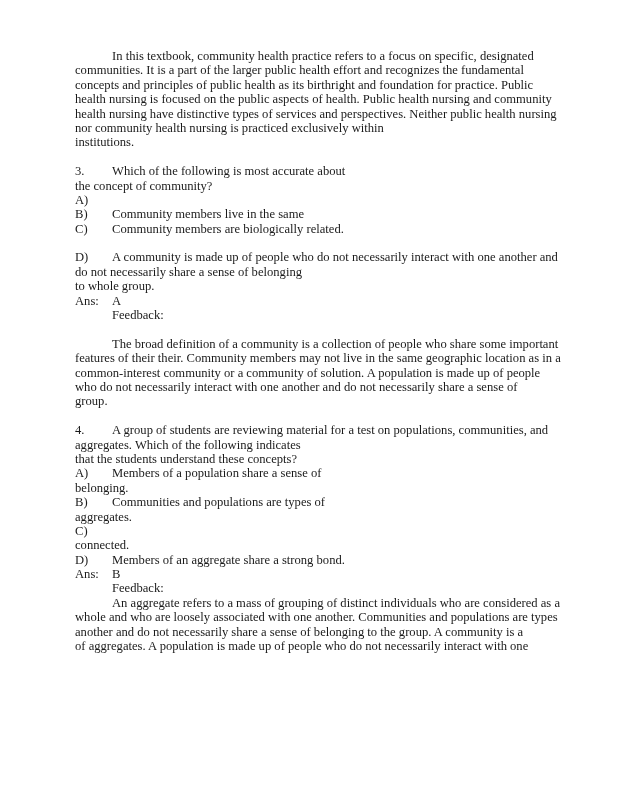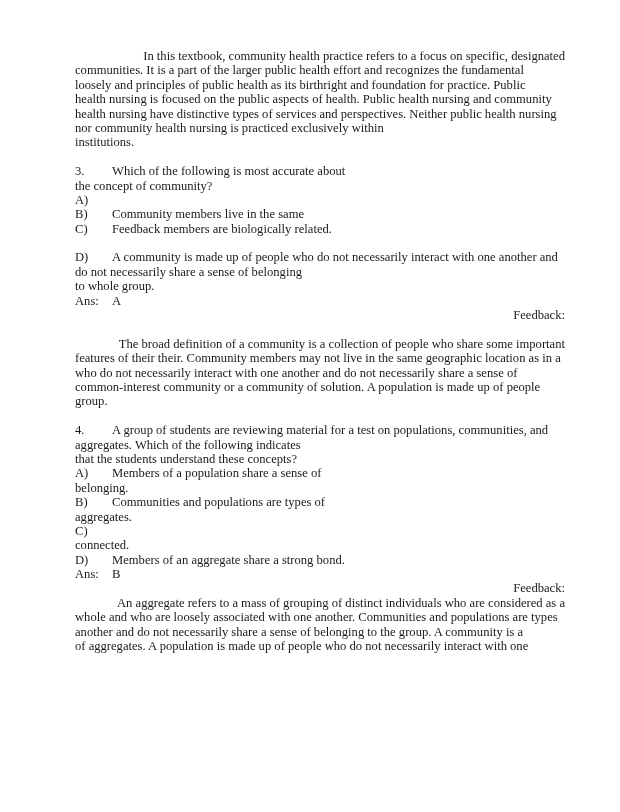--- a/index.html
+++ b/index.html
@@ -20,41 +20,41 @@
     .page {
       position: absolute;
       left: 75px;
       top: 49px;
       width: 490px;
     }
     .line {
       white-space: pre;
       height: 14.4px;
     }
-    .indent { padding-left: 37px; text-align: right; }
+    .indent { padding-left: 37px; }
     .row {
       display: flex;
       height: 14.4px;
       white-space: pre;
     }
     .lbl {
       width: 37px;
       flex: 0 0 37px;
     }
     .blank { height: 14.4px; }
   </style>
 </head>
 <body>
 
 <div class="page">
 
   <div>
     <div class="line indent">In this textbook, community health practice refers to a focus on specific, designated</div>
     <div class="line">communities. It is a part of the larger public health effort and recognizes the fundamental</div>
-    <div class="line">loosely and principles of public health as its birthright and foundation for practice. Public</div>
+    <div class="line">concepts and principles of public health as its birthright and foundation for practice. Public</div>
     <div class="line">health nursing is focused on the public aspects of health. Public health nursing and community</div>
     <div class="line">health nursing have distinctive types of services and perspectives. Neither public health nursing</div>
     <div class="line">nor community health nursing is practiced exclusively within</div>
     <div class="line">institutions.</div>
   </div>
 
   <div class="blank"></div>
 
   <div>
     <div class="row">
@@ -63,21 +63,21 @@
     </div>
     <div class="line">the concept of community?</div>
 
     <div>
       <div class="row"><span class="lbl">A)</span></div>
     </div>
     <div>
       <div class="row"><span class="lbl">B)</span><span>Community members live in the same</span></div>
     </div>
     <div>
-      <div class="row"><span class="lbl">C)</span><span>Feedback members are biologically related.</span></div>
+      <div class="row"><span class="lbl">C)</span><span>Community members are biologically related.</span></div>
     </div>
 
     <div class="blank"></div>
 
     <div>
       <div class="row"><span class="lbl">D)</span><span>A community is made up of people who do not necessarily interact with one another and</span></div>
       <div class="line">do not necessarily share a sense of belonging</div>
       <div class="line">to whole group.</div>
     </div>
 
@@ -85,22 +85,22 @@
       <span class="lbl">Ans:</span>
       <span>A</span>
     </div>
     <div class="line indent">Feedback:</div>
 
     <div class="blank"></div>
 
     <div>
       <div class="line indent">The broad definition of a community is a collection of people who share some important</div>
       <div class="line">features of their their. Community members may not live in the same geographic location as in a</div>
+      <div class="line">common-interest community or a community of solution. A population is made up of people</div>
       <div class="line">who do not necessarily interact with one another and do not necessarily share a sense of</div>
-      <div class="line">common-interest community or a community of solution. A population is made up of people</div>
       <div class="line">group.</div>
     </div>
   </div>
 
   <div class="blank"></div>
 
   <div>
     <div class="row">
       <span class="lbl">4.</span>
       <span>A group of students are reviewing material for a test on populations, communities, and</span>

